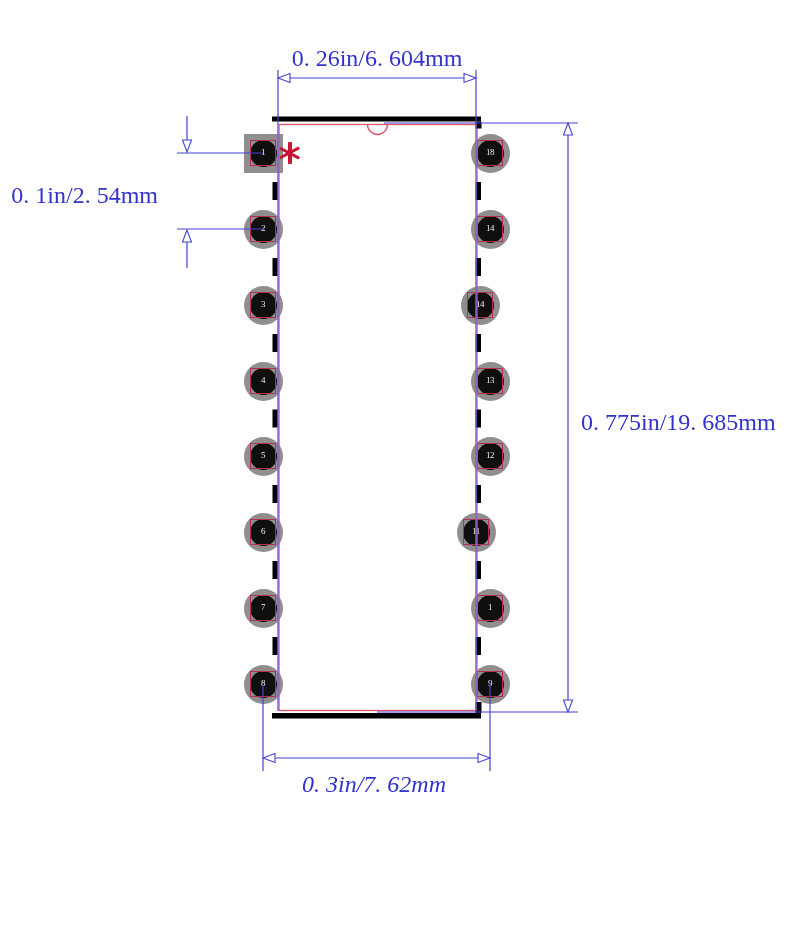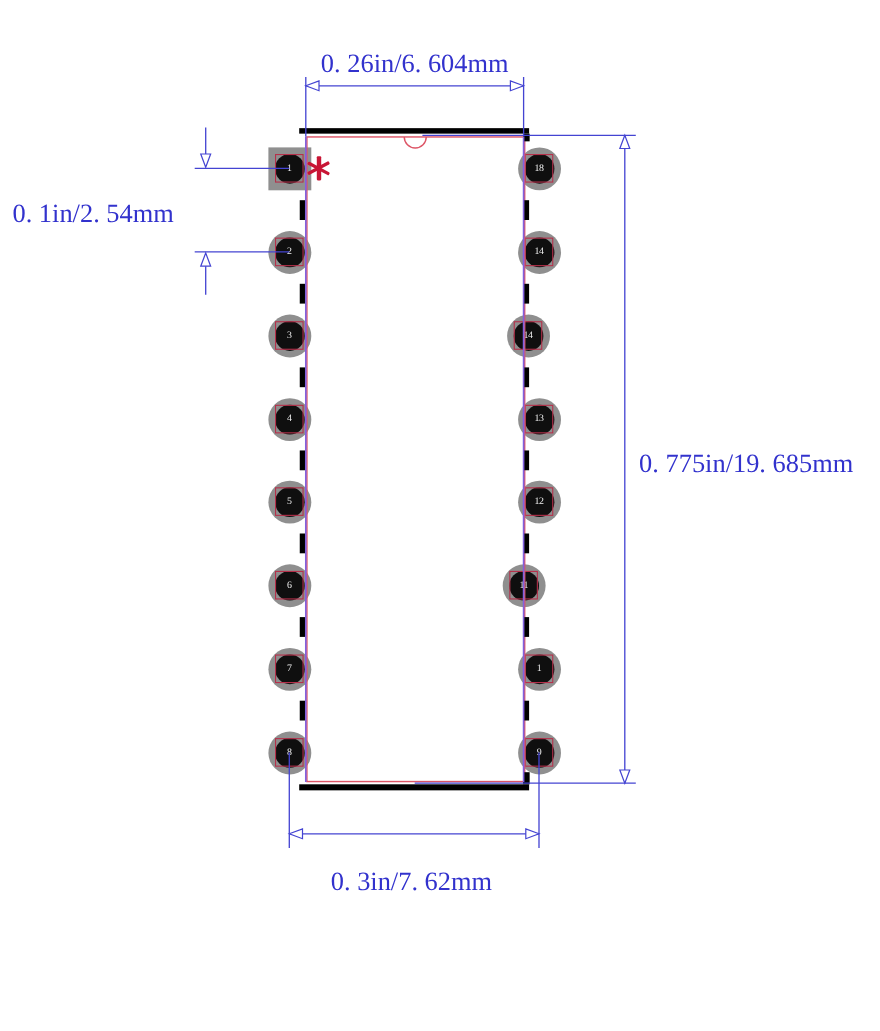--- a/index.html
+++ b/index.html
@@ -24,21 +24,21 @@
   svg .redline{stroke:var(--outline-red,#dd5566);fill:none;stroke-width:1.3px;}
   svg .dim line{stroke:var(--dimension-blue,#4444d2);stroke-width:1.2px;}
   svg .ext line{stroke:var(--extension-purple,#8161de);stroke-width:1.5px;}
   svg .arrow polygon{fill:#ffffff;stroke:var(--dimension-blue,#4444d2);stroke-width:1.1px;}
   
   .dim-label{position:absolute;z-index:3;color:var(--label-blue,#3232cd);
        font-size:24px;line-height:1.1;white-space:pre;}
   .dim-label.top{left:377px;top:45px;transform:translateX(-50%);}
   .dim-label.left{left:158px;top:182px;transform:translateX(-100%);}
   .dim-label.right{left:581px;top:409px;font-family:Liberation Serif, serif;}
-  .dim-label.bottom{left:374px;top:789px;transform:translateX(-50%);}
+  .dim-label.bottom{left:374px;top:771px;transform:translateX(-50%);font-style:italic;}
   
   .pin1-marker{position:absolute;left:290px;top:153px;width:0;height:0;z-index:3;}
   .pin1-marker i{position:absolute;left:-1.7px;top:-11px;width:3.4px;height:22px;
        background:var(--marker-red,#c81535);border-radius:1px;display:block;}
   .pin1-marker i.s1{transform:rotate(0deg);}
   .pin1-marker i.s2{transform:rotate(62deg);}
   .pin1-marker i.s3{transform:rotate(-62deg);}
 </style>
 </head>
 <body>

